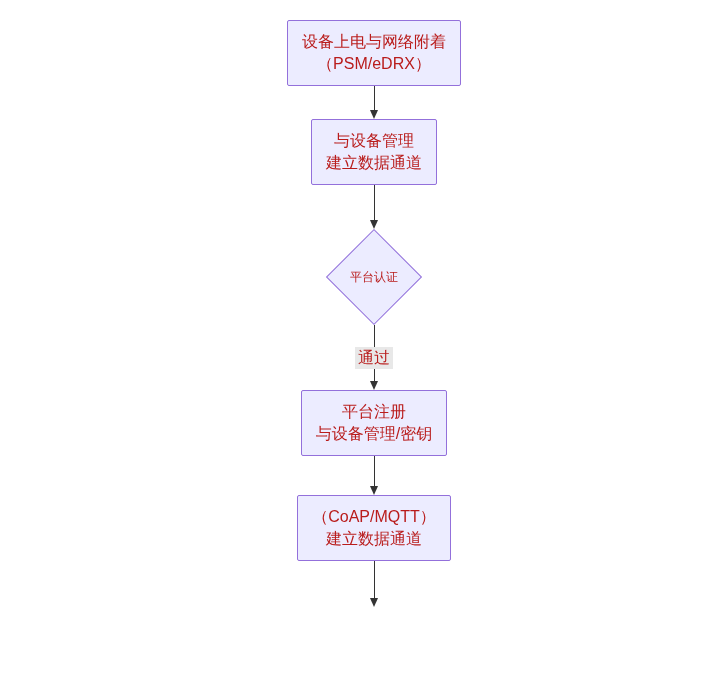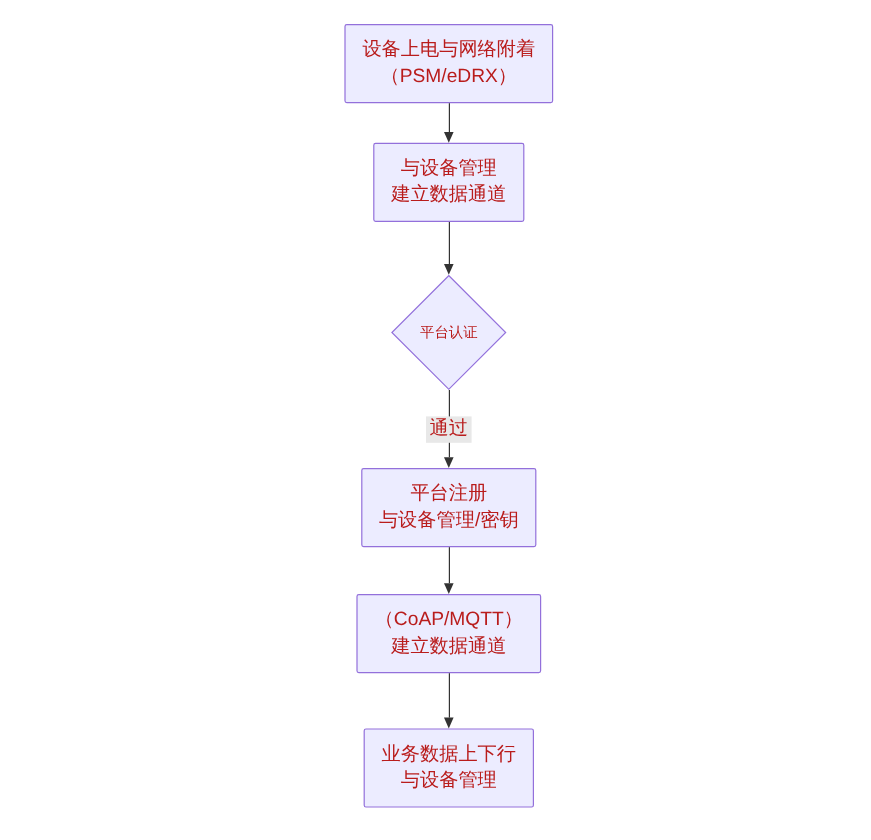--- a/index.html
+++ b/index.html
@@ -145,19 +145,15 @@
     <div class="node">
       <span>（CoAP/MQTT）</span>
       <span>建立数据通道</span>
     </div>
 
     <div class="edge e5">
       <span class="line"></span>
       <span class="arrowhead"></span>
     </div>
 
-    <div class="node">
-      <span>业务数据上下行</span>
-      <span>与设备管理</span>
-    </div>
 
   </div>
 </div>
 
 </body></html>

